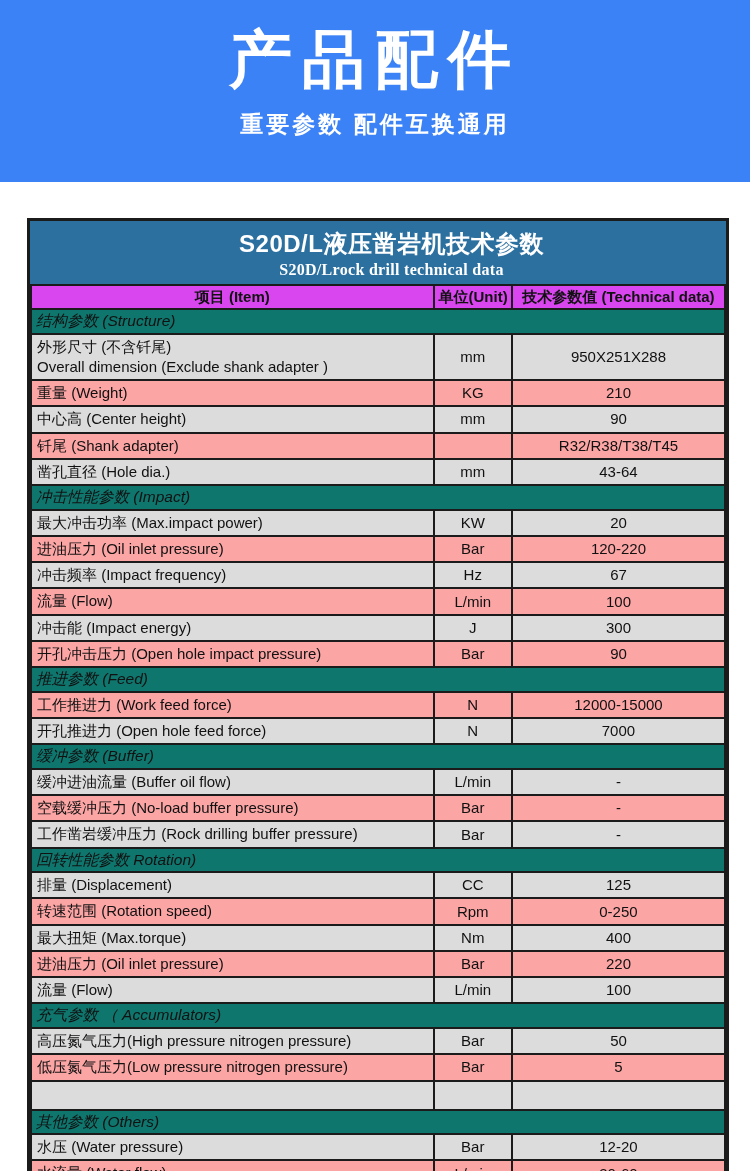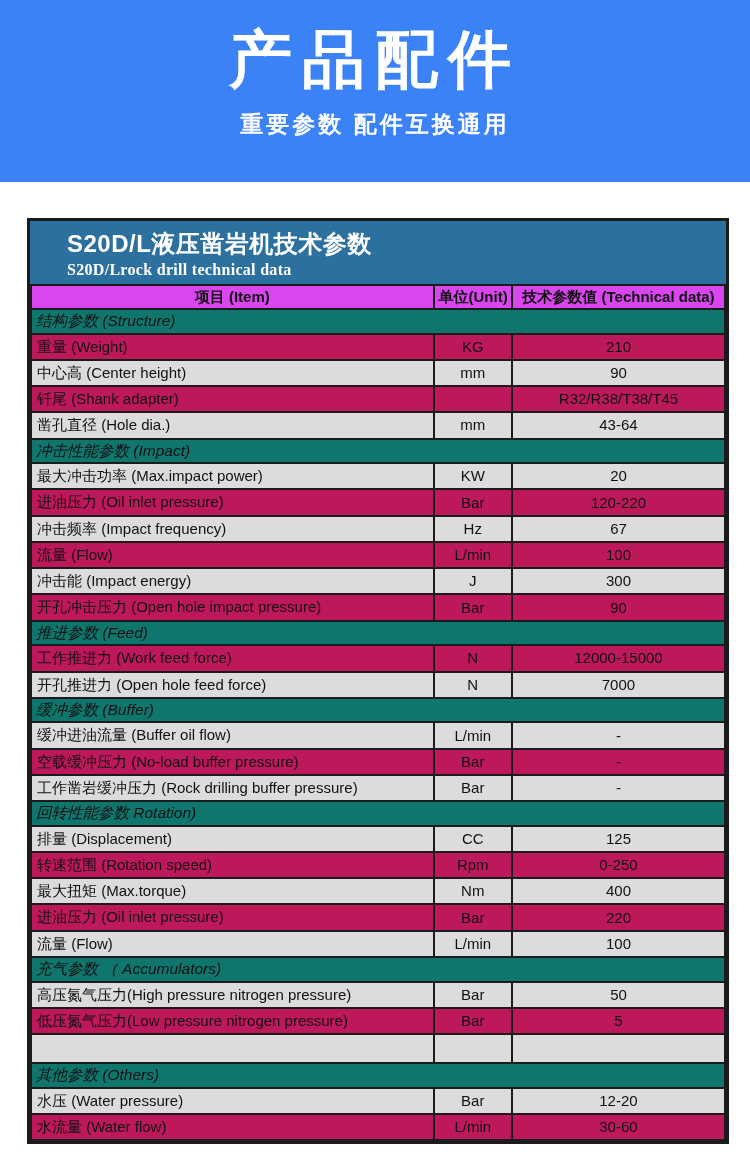--- a/index.html
+++ b/index.html
@@ -27,20 +27,21 @@
   
   .spec {
     margin:36px 21px 0 27px;
     border:3px solid #1b1b1b;
     background:#fff;
   }
   .spec-header {
     background:#2c70a0; color:#ffffff;
     padding:7px 10px 5px 37px;
     border-bottom:2px solid #1b1b1b;
+    text-align:center;
   }
   .spec-title { font-size:24px; font-weight:bold; letter-spacing:0.5px; }
   .spec-subtitle {
     font-family:"Liberation Serif", serif;
     font-size:16px; font-weight:bold; margin-top:1px; letter-spacing:0.3px;
   }
   table { width:100%; border-collapse:collapse; table-layout:fixed; }
   col.c-item  { width:58%; }
   col.c-unit  { width:11.3%; }
   col.c-value { width:30.7%; }
@@ -55,21 +56,21 @@
     background:#d946ef; font-weight:bold; text-align:center;
     border-top:none;
   }
   td.section-cell {
     background:#0f766e; 
     font-size:15.5px;
     padding-right:30.7%;
     font-style:italic;
   }
   tr.shaded td { background:#dcdcdc; }
-  tr.plain  td { background:#be185d; }
+  tr.plain  td { background:#fca5a5; }
   td.cell-item  { text-align:left; padding-left:5px; }
   td.cell-item div { line-height:1.35; }
   td.cell-unit, td.cell-value { text-align:center; }
   tr.double td { height:45px; }
   tr.empty-row td { height:29px; }
 </style>
 </head>
 <body>
 
 <div class="banner" style="background: #3b82f6; color: rgb(255, 255, 255);">
@@ -92,20 +93,28 @@
       <tr>
         <th>项目 (Item)</th>
         <th>单位(Unit)</th>
         <th>技术参数值 (Technical data)</th>
       </tr>
     </thead>
     <tbody>
         <tr>
           <td colspan="3" class="section-cell">结构参数 (Structure)</td>
         </tr>
+        <tr class="shaded double">
+          <td class="cell-item">
+            <div>外形尺寸 (不含钎尾)</div>
+            <div>Overall dimension (Exclude shank adapter )</div>
+          </td>
+          <td class="cell-unit">mm</td>
+          <td class="cell-value">950X251X288</td>
+        </tr>
         <tr class="plain">
           <td class="cell-item">
             <div>重量 (Weight)</div>
           </td>
           <td class="cell-unit">KG</td>
           <td class="cell-value">210</td>
         </tr>
         <tr class="shaded">
           <td class="cell-item">
             <div>中心高 (Center height)</div>

